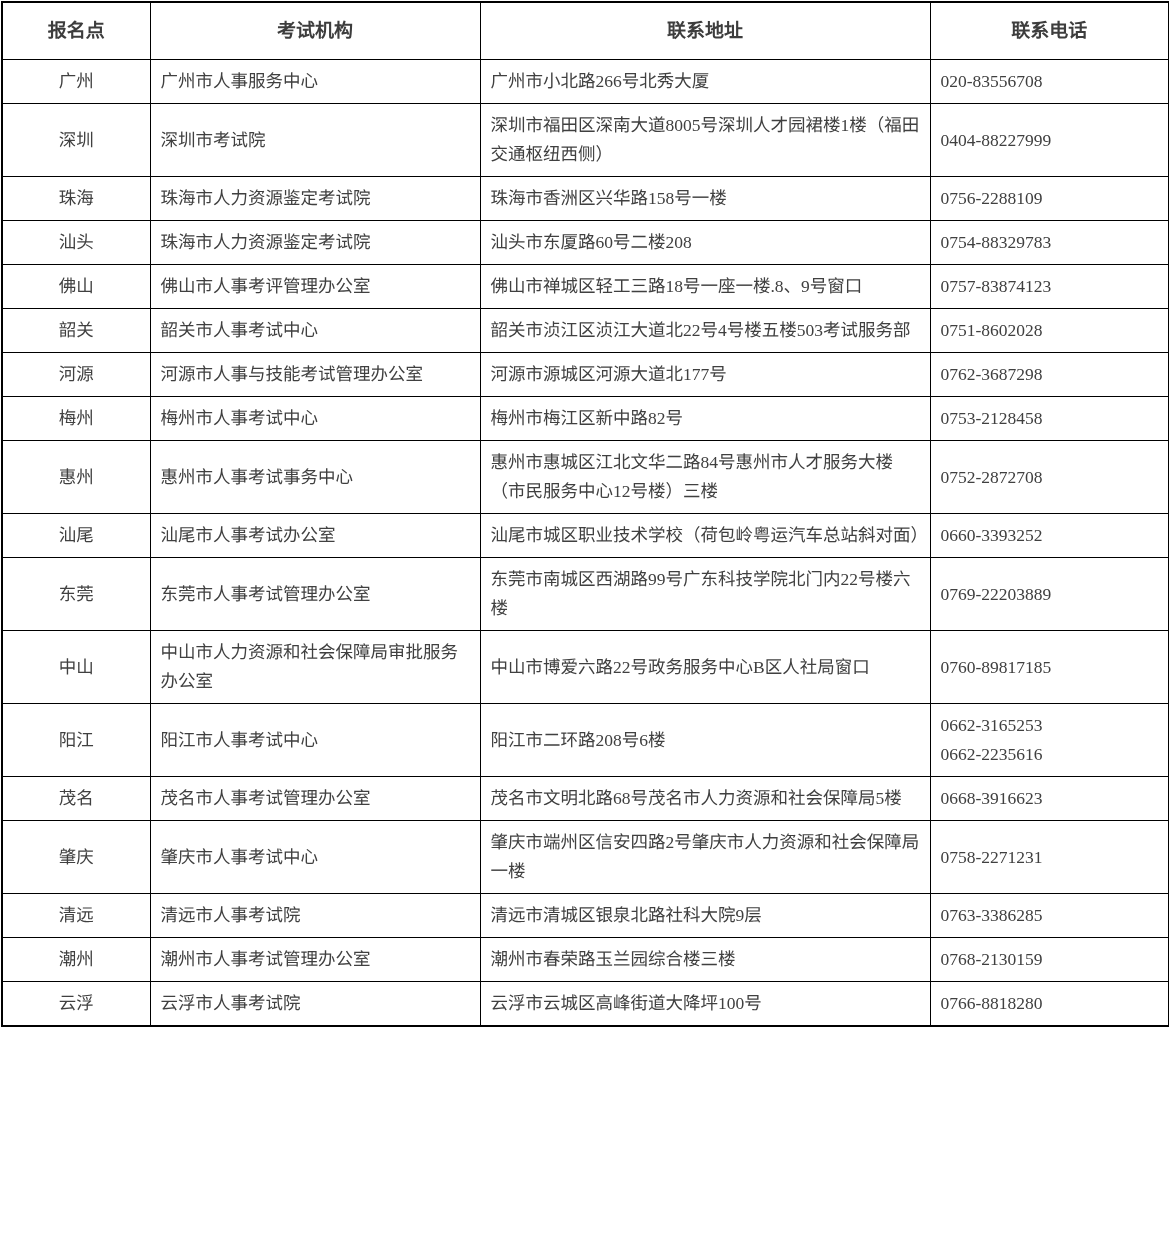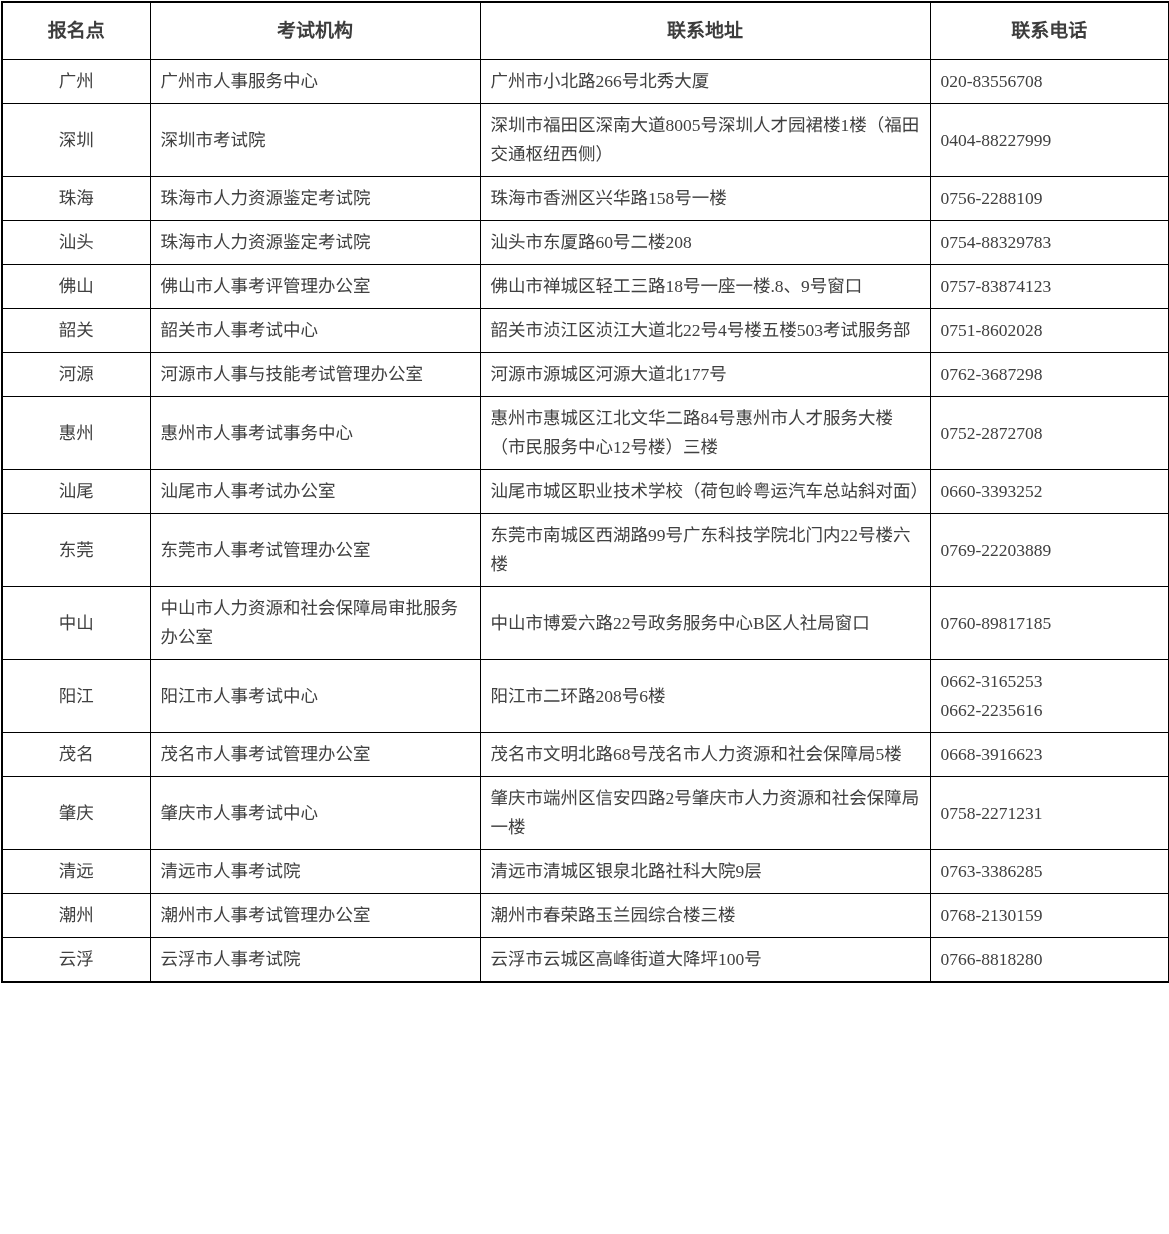--- a/index.html
+++ b/index.html
@@ -113,20 +113,26 @@
           <td class="cell-address">韶关市浈江区浈江大道北22号4号楼五楼503考试服务部</td>
           <td class="cell-phone"><span>0751-8602028</span></td>
         </tr>
         <tr>
           <td class="cell-city">河源</td>
           <td class="cell-institution">河源市人事与技能考试管理办公室</td>
           <td class="cell-address">河源市源城区河源大道北177号</td>
           <td class="cell-phone"><span>0762-3687298</span></td>
         </tr>
         <tr>
+          <td class="cell-city">梅州</td>
+          <td class="cell-institution">梅州市人事考试中心</td>
+          <td class="cell-address">梅州市梅江区新中路82号</td>
+          <td class="cell-phone"><span>0753-2128458</span></td>
+        </tr>
+        <tr>
           <td class="cell-city">惠州</td>
           <td class="cell-institution">惠州市人事考试事务中心</td>
           <td class="cell-address">惠州市惠城区江北文华二路84号惠州市人才服务大楼（市民服务中心12号楼）三楼</td>
           <td class="cell-phone"><span>0752-2872708</span></td>
         </tr>
         <tr>
           <td class="cell-city">汕尾</td>
           <td class="cell-institution">汕尾市人事考试办公室</td>
           <td class="cell-address">汕尾市城区职业技术学校（荷包岭粤运汽车总站斜对面）</td>
           <td class="cell-phone"><span>0660-3393252</span></td>

